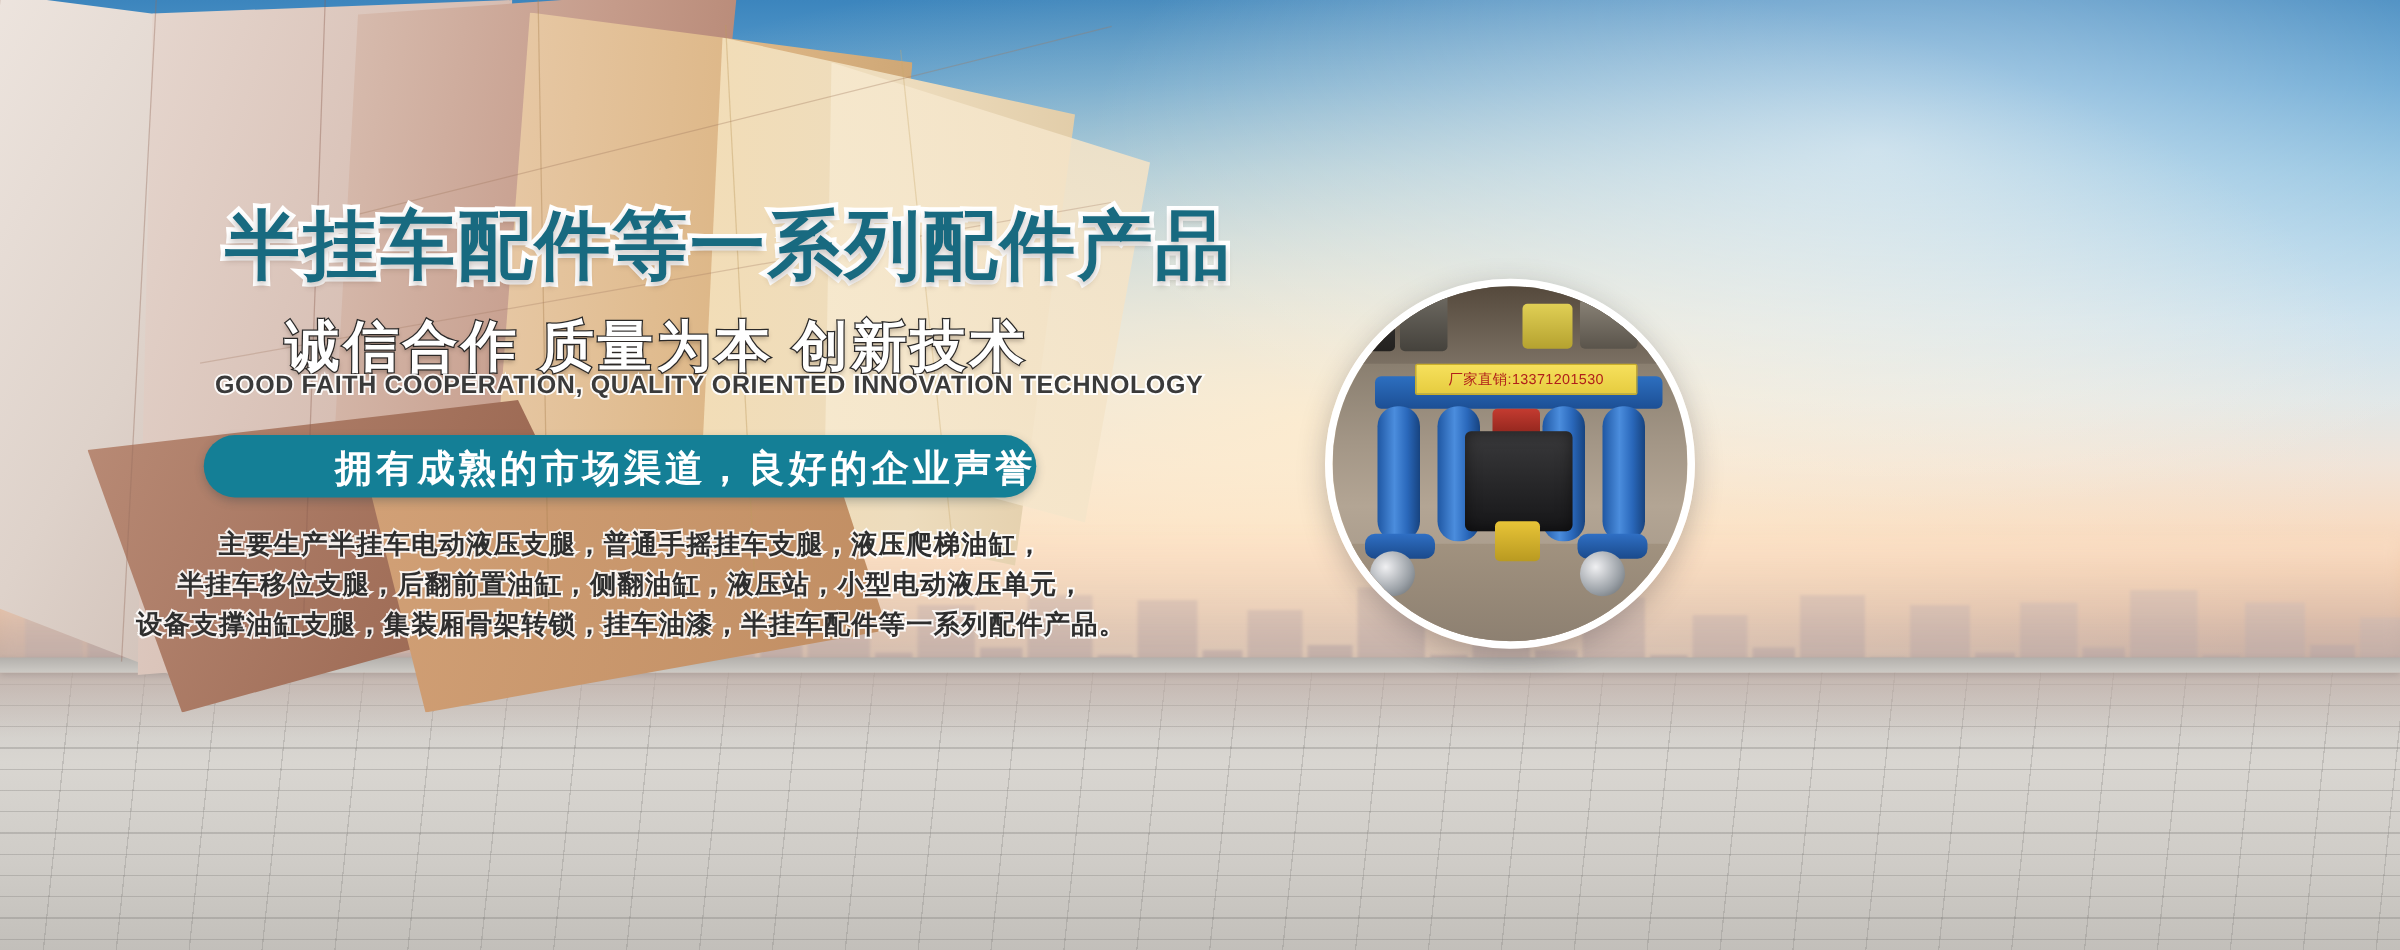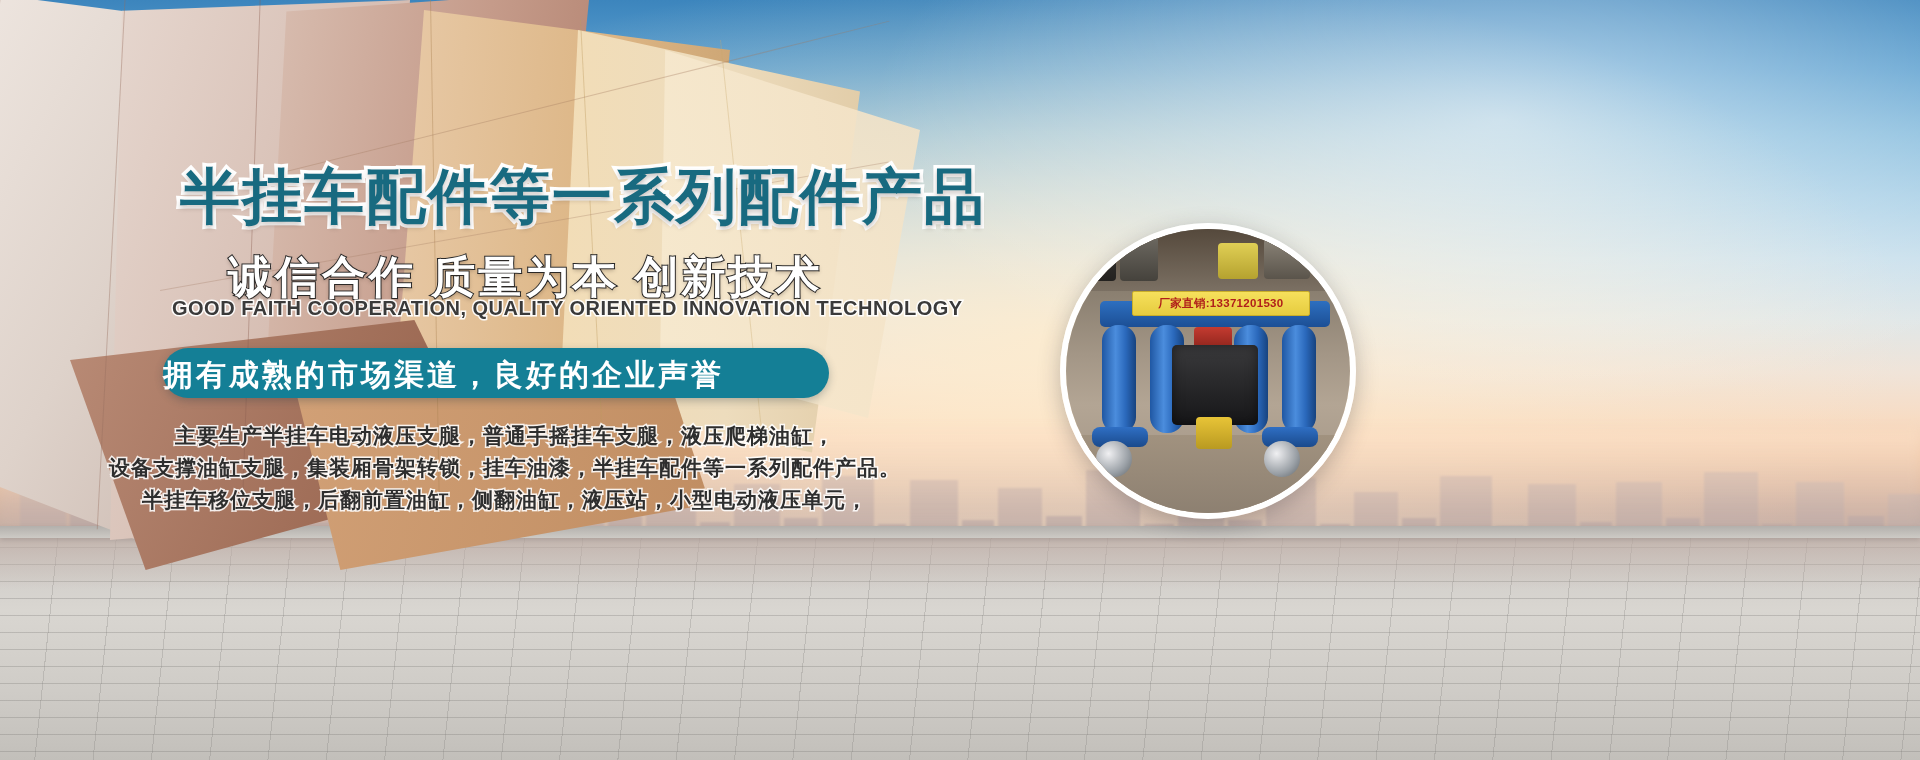--- a/index.html
+++ b/index.html
@@ -87,21 +87,21 @@
     paint-order:stroke fill;
   }
   .pillwrap{
     position:absolute; left:163px; top:348px;
     width:666px; height:50px;
     background:#147f96; border-radius:25px;
     box-shadow:0 3px 8px rgba(40,60,70,0.3);
   }
   .pilltext{
     position:absolute; left:0; right:0; top:7px;
-    text-align:left;
+    text-align:right;
     font-size:30px; font-weight:700; letter-spacing:3px;
     color:#ffffff; white-space:nowrap;
     font-family:"DejaVu Sans","Liberation Sans",sans-serif;
   }
   .para{
     position:absolute; left:0; top:420px; width:1010px;
     text-align:center;
     font-size:21px; line-height:32px; font-weight:600;
     color:#2e2e2e; letter-spacing:1px;
     -webkit-text-stroke:3px rgba(255,255,255,0.88);
@@ -155,21 +155,21 @@
 
   
   .sc-blue{
     background:linear-gradient(to bottom,#6d6358 0%,#8a7f70 22%,#a39686 44%,#b3a594 62%,#9c8f80 100%);
   }
   .b-frame{ position:absolute; left:34px; top:72px; width:230px; height:26px;
     background:linear-gradient(to bottom,#2d6fc0,#1c4f95); border-radius:5px; }
   .b-sign{ position:absolute; left:66px; top:62px; width:178px; height:25px;
     background:linear-gradient(to bottom,#f6e05c,#e6cc3f); border:1px solid #c9ae2a; border-radius:2px;
     display:flex; align-items:center; justify-content:center; }
-  .b-sign span{ font-size:11.5px; font-weight:700; color:#b01f1a; letter-spacing:0.3px; white-space:nowrap; }
+  .b-sign span{ font-size:11.5px; font-weight:400; color:#b01f1a; letter-spacing:0.3px; white-space:nowrap; }
   .b-leg{ position:absolute; top:96px; width:34px; height:108px; border-radius:16px;
     background:linear-gradient(to right,#1f57a3,#4b8ddd 40%,#2a68bb 70%,#17437f); }
   .b-leg.a{ left:36px; } .b-leg.b{ left:84px; } .b-leg.c{ left:168px; } .b-leg.d{ left:216px; }
   .b-foot{ position:absolute; top:198px; width:56px; height:20px; border-radius:8px;
     background:linear-gradient(to bottom,#2f6fc4,#1a4a8c); }
   .b-foot.a{ left:26px; } .b-foot.b{ left:196px; }
   .b-box{ position:absolute; left:106px; top:116px; width:86px; height:80px;
     background:linear-gradient(to bottom,#3a3a3c,#161618); border-radius:5px;
     box-shadow:inset 0 0 12px rgba(0,0,0,0.5); }
   .b-cap{ position:absolute; left:128px; top:98px; width:38px; height:22px;
@@ -264,22 +264,22 @@
     <div class="title">半挂车配件等一系列配件产品</div>
     <div class="subtitle">诚信合作 质量为本 创新技术</div>
     <div class="entag">GOOD FAITH COOPERATION, QUALITY ORIENTED INNOVATION TECHNOLOGY</div>
 
     <div class="pillwrap">
       <div class="pilltext">拥有成熟的市场渠道，良好的企业声誉</div>
     </div>
 
     <div class="para">
       <div>主要生产半挂车电动液压支腿，普通手摇挂车支腿，液压爬梯油缸，</div>
+      <div>半挂车移位支腿，后翻前置油缸，侧翻油缸，液压站，小型电动液压单元，</div>
       <div>设备支撑油缸支腿，集装厢骨架转锁，挂车油漆，半挂车配件等一系列配件产品。</div>
-      <div>半挂车移位支腿，后翻前置油缸，侧翻油缸，液压站，小型电动液压单元，</div>
     </div>
   </div>
 
 
   <div class="photo photo-blue">
     <div class="ph sc-blue">
       <div class="b-top"></div>
       <div class="b-clutter" style="left:6px;width:44px;background:linear-gradient(to bottom,#3c3a38,#23211f)"></div>
       <div class="b-clutter" style="left:54px;width:38px;background:linear-gradient(to bottom,#6e6a62,#45423c)"></div>
       <div class="b-clutter" style="left:152px;top:14px;height:36px;width:40px;background:linear-gradient(to bottom,#e0cf55,#b5a22f)"></div>

